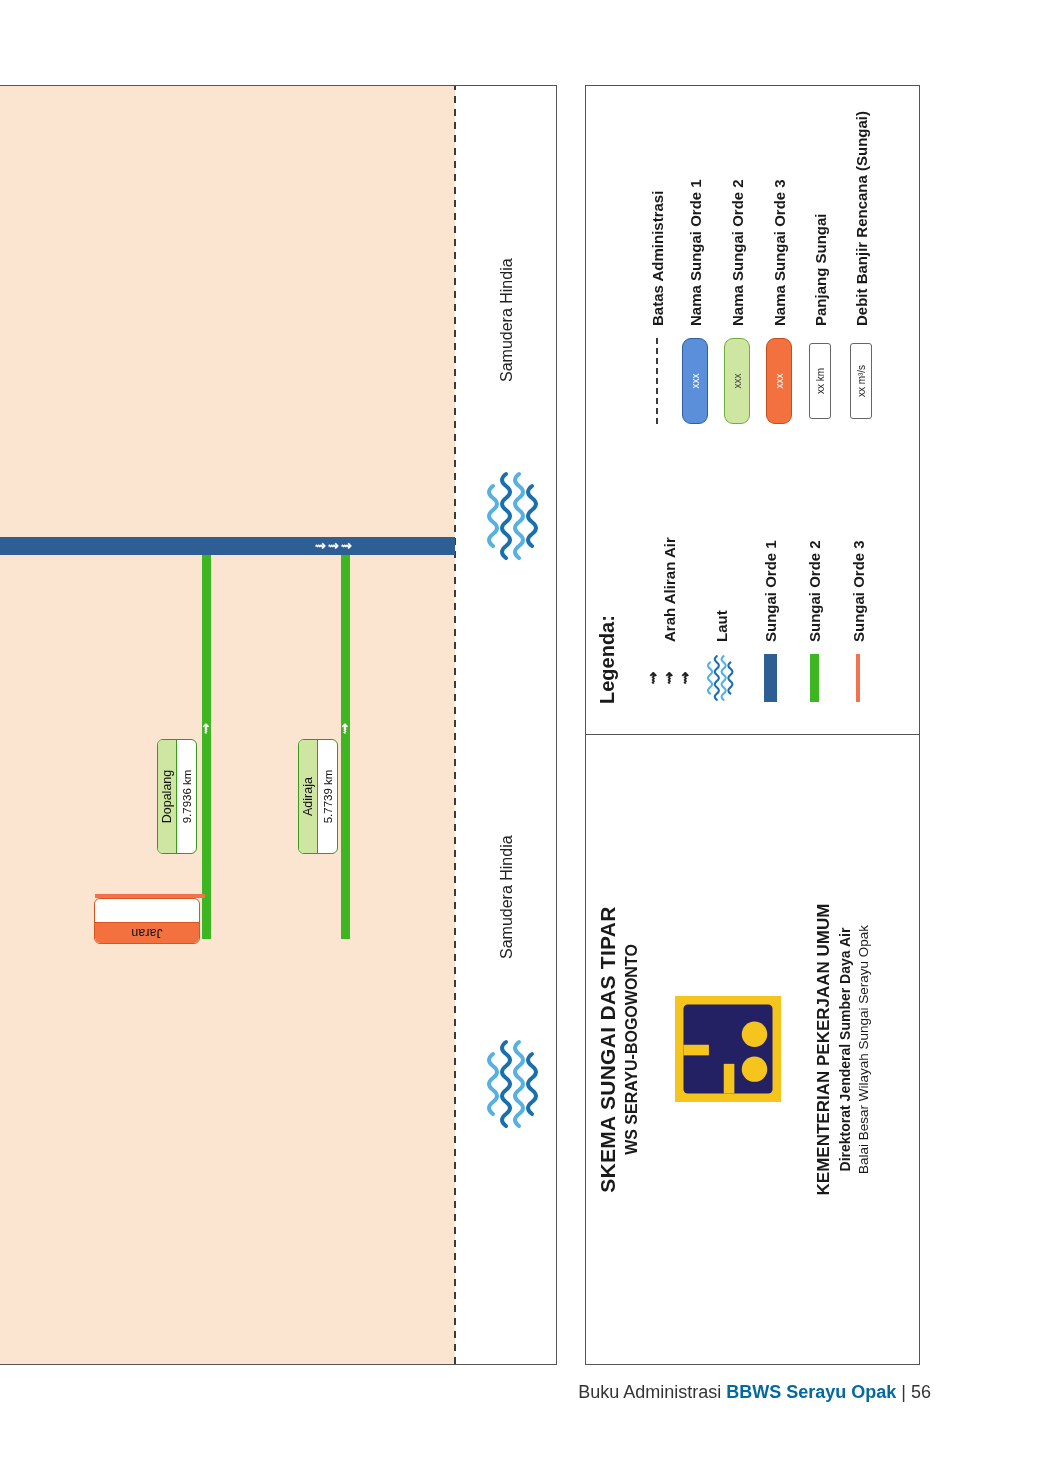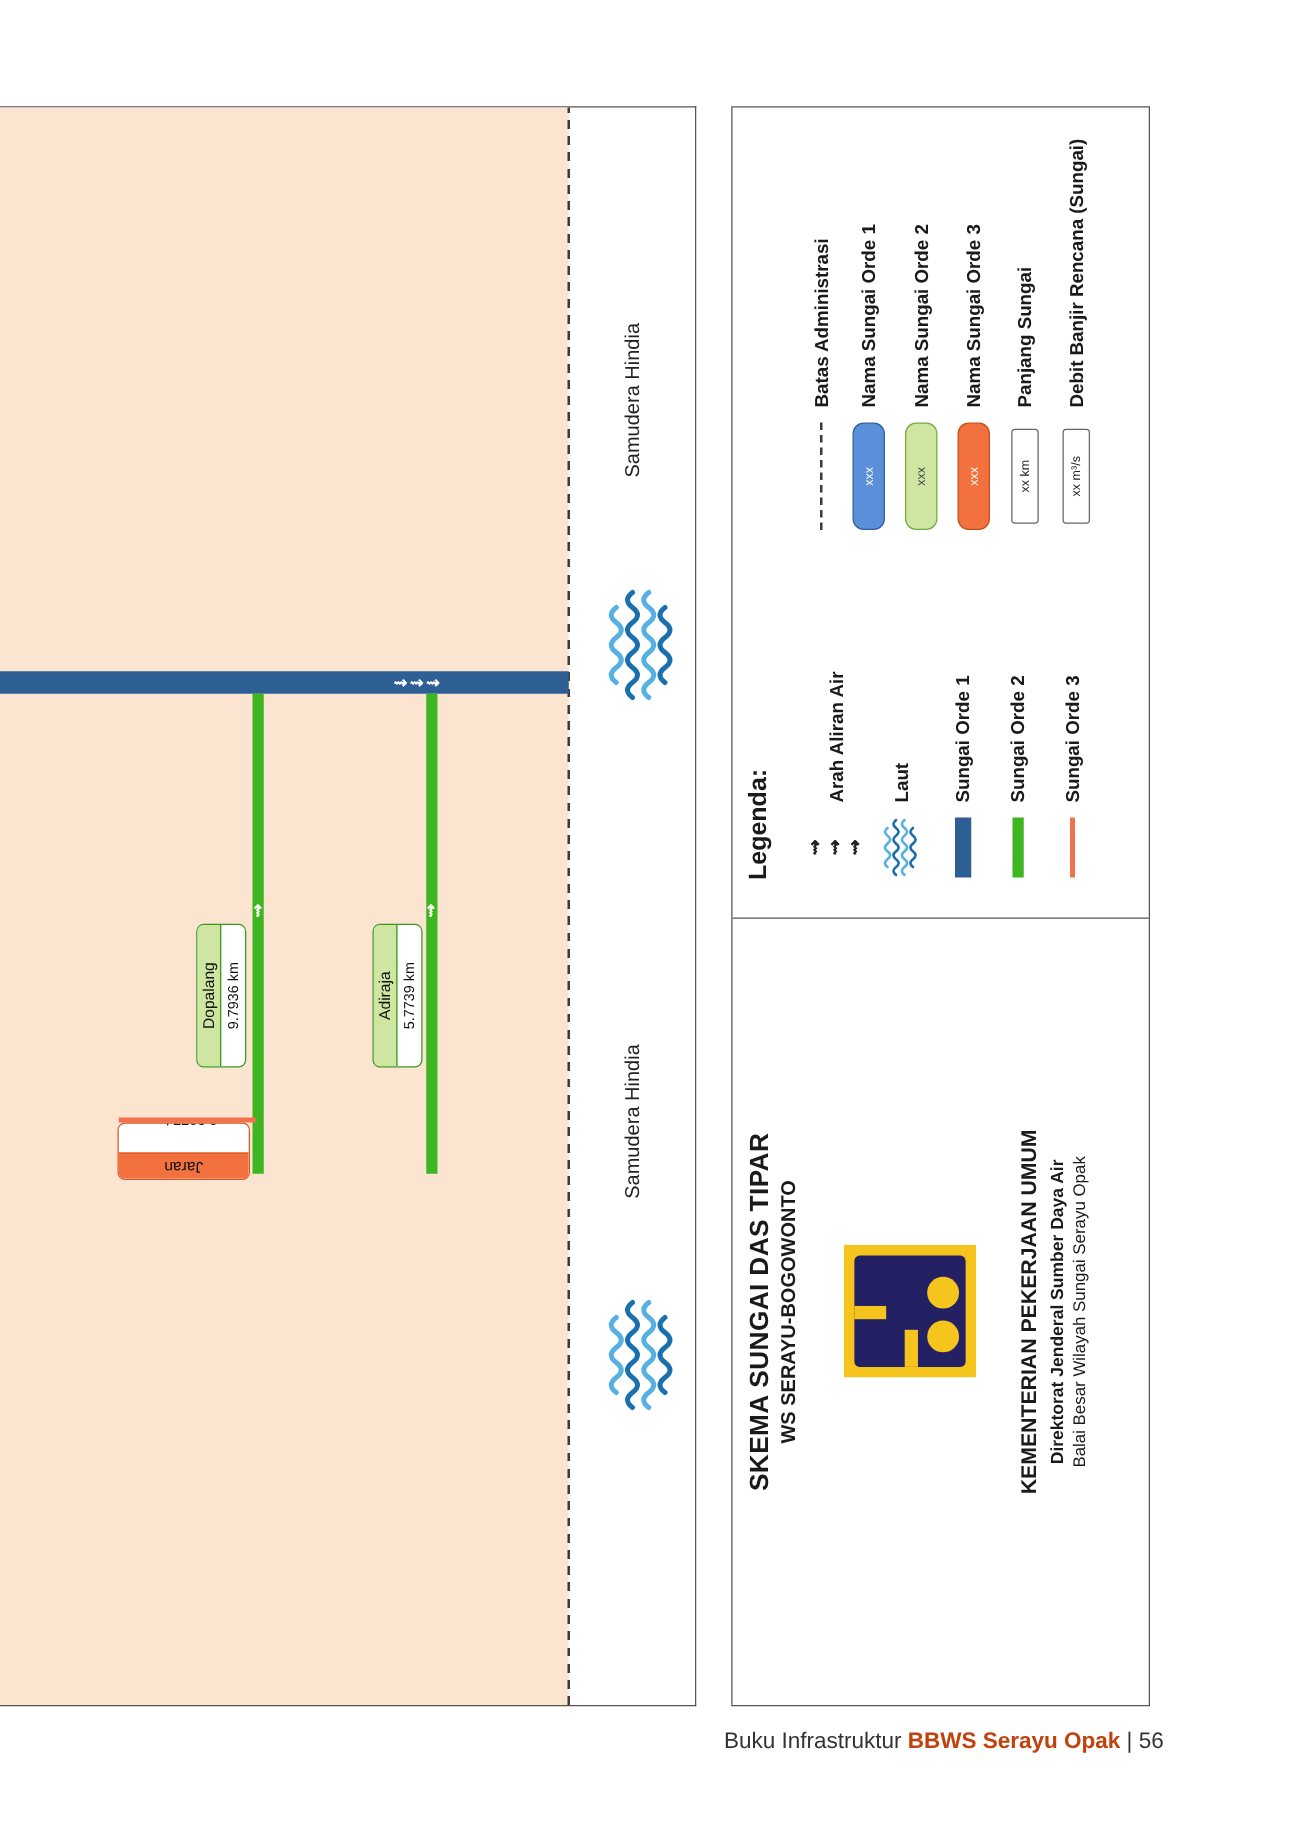--- a/index.html
+++ b/index.html
@@ -141,21 +141,21 @@
     width:76px;height:22px;background:#fff;border:1px solid #666;border-radius:3px;
     display:flex;align-items:center;justify-content:center;
     font-size:10px;color:#222;
   }
 
   
   .footer{
     position:absolute;top:1382px;right:108px;
     font-size:18px;color:#333;white-space:nowrap;
   }
-  .footer b{color:#c2410c;}
+  .footer b{color:#0369a1;}
 </style>
 </head>
 <body>
 
 <svg width="0" height="0" style="position:absolute">
   <symbol id="waves-sym" viewBox="0 0 92 58">
     <g fill="none" stroke-width="4" stroke-linecap="round">
       <path stroke="#56B1E2" d="M16 8 q6 -8 12 0 t12 0 t12 0 t12 0 t12 0"></path>
       <path stroke="#1A6FAE" d="M4 21 q6 -8 12 0 t12 0 t12 0 t12 0 t12 0 t12 0 t12 0"></path>
       <path stroke="#56B1E2" d="M4 34 q6 -8 12 0 t12 0 t12 0 t12 0 t12 0 t12 0 t12 0"></path>
@@ -303,15 +303,15 @@
           <div class="sym-b">
               <div class="white-box">xx m³/s</div>
             </div>
           <div class="llabel">Debit Banjir Rencana (Sungai)</div>
         </div>
       </div>
     </div>
   </div>
 
   <div class="footer">
-    <span>Buku Infrastruktur </span><b>BBWS Serayu Opak</b><span> | 56</span>
+    <span>Buku Administrasi </span><b>BBWS Serayu Opak</b><span> | 56</span>
   </div>
 </div>
 
 </body></html>

